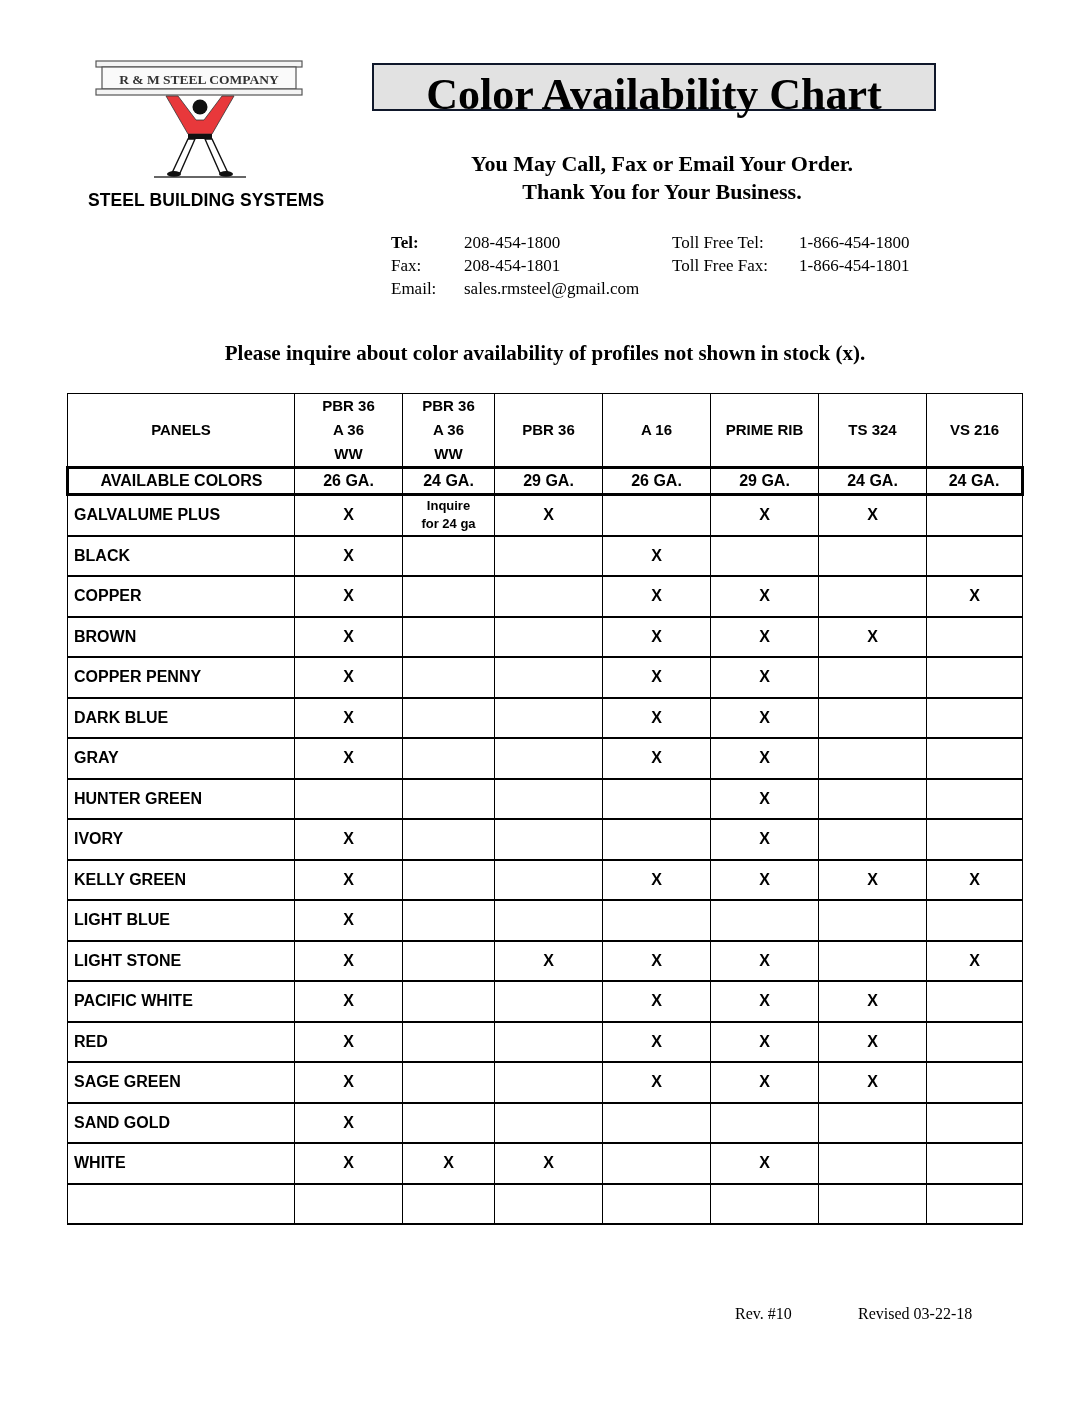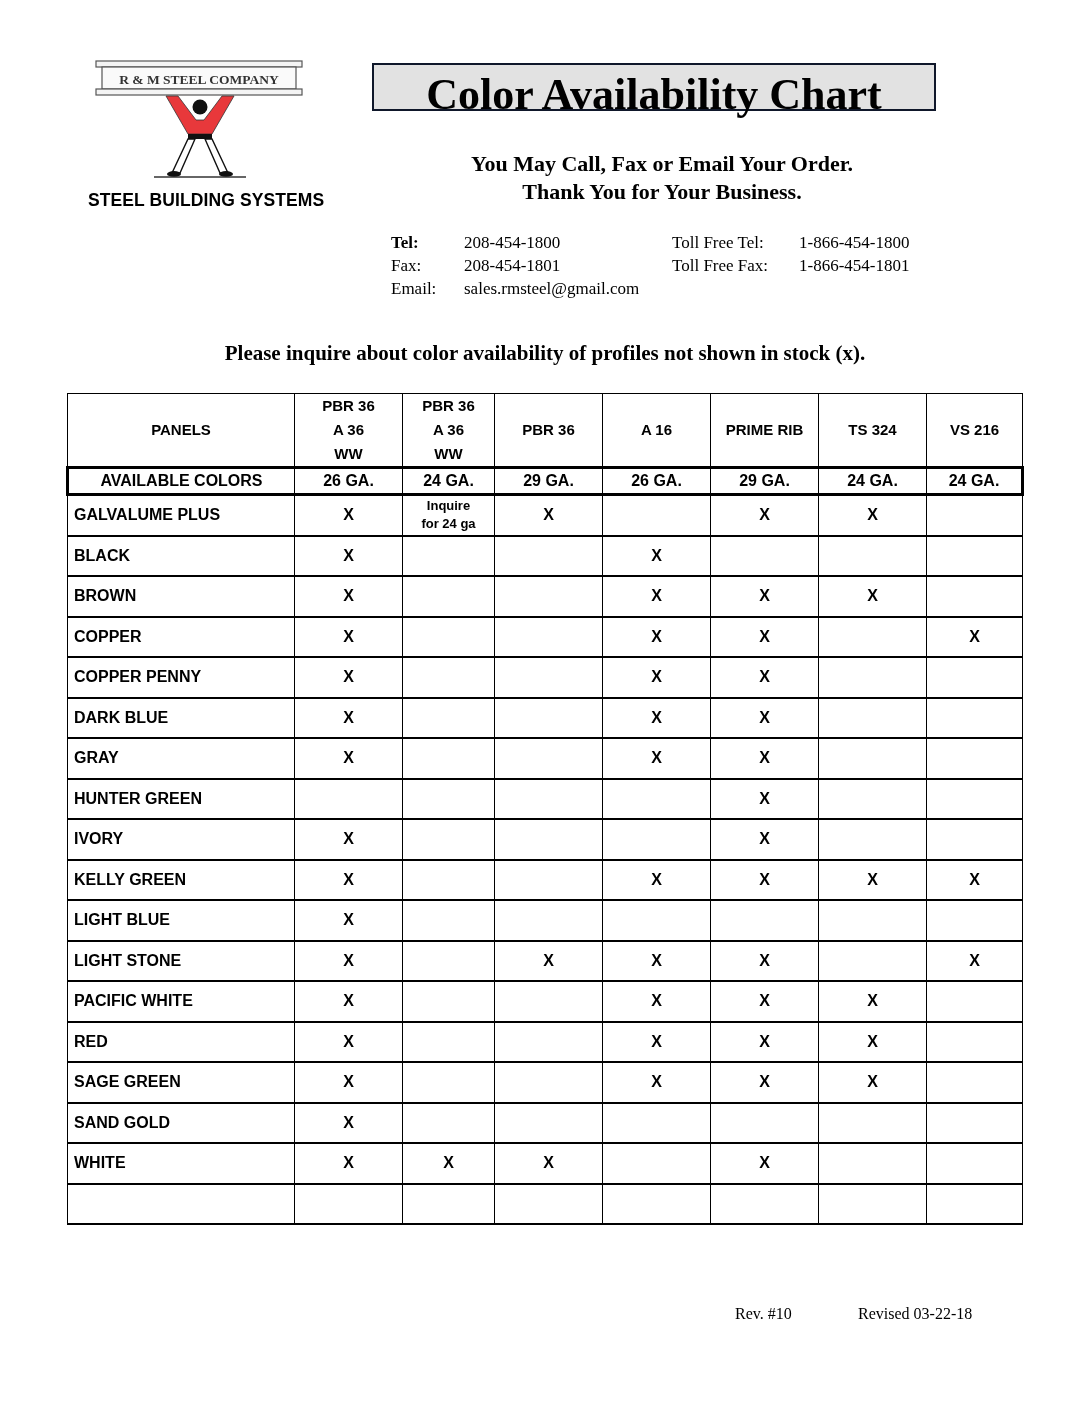--- a/index.html
+++ b/index.html
@@ -155,38 +155,38 @@
         <td class="name">BLACK</td>
         <td class="mark">X</td>
         <td class="mark"></td>
         <td class="mark"></td>
         <td class="mark">X</td>
         <td class="mark"></td>
         <td class="mark"></td>
         <td class="mark"></td>
       </tr>
       <tr>
+        <td class="name">COPPER</td>
+        <td class="mark">X</td>
+        <td class="mark"></td>
+        <td class="mark"></td>
+        <td class="mark">X</td>
+        <td class="mark">X</td>
+        <td class="mark"></td>
+        <td class="mark">X</td>
+      </tr>
+      <tr>
         <td class="name">BROWN</td>
         <td class="mark">X</td>
         <td class="mark"></td>
         <td class="mark"></td>
         <td class="mark">X</td>
         <td class="mark">X</td>
         <td class="mark">X</td>
         <td class="mark"></td>
-      </tr>
-      <tr>
-        <td class="name">COPPER</td>
-        <td class="mark">X</td>
-        <td class="mark"></td>
-        <td class="mark"></td>
-        <td class="mark">X</td>
-        <td class="mark">X</td>
-        <td class="mark"></td>
-        <td class="mark">X</td>
       </tr>
       <tr>
         <td class="name">COPPER PENNY</td>
         <td class="mark">X</td>
         <td class="mark"></td>
         <td class="mark"></td>
         <td class="mark">X</td>
         <td class="mark">X</td>
         <td class="mark"></td>
         <td class="mark"></td>

